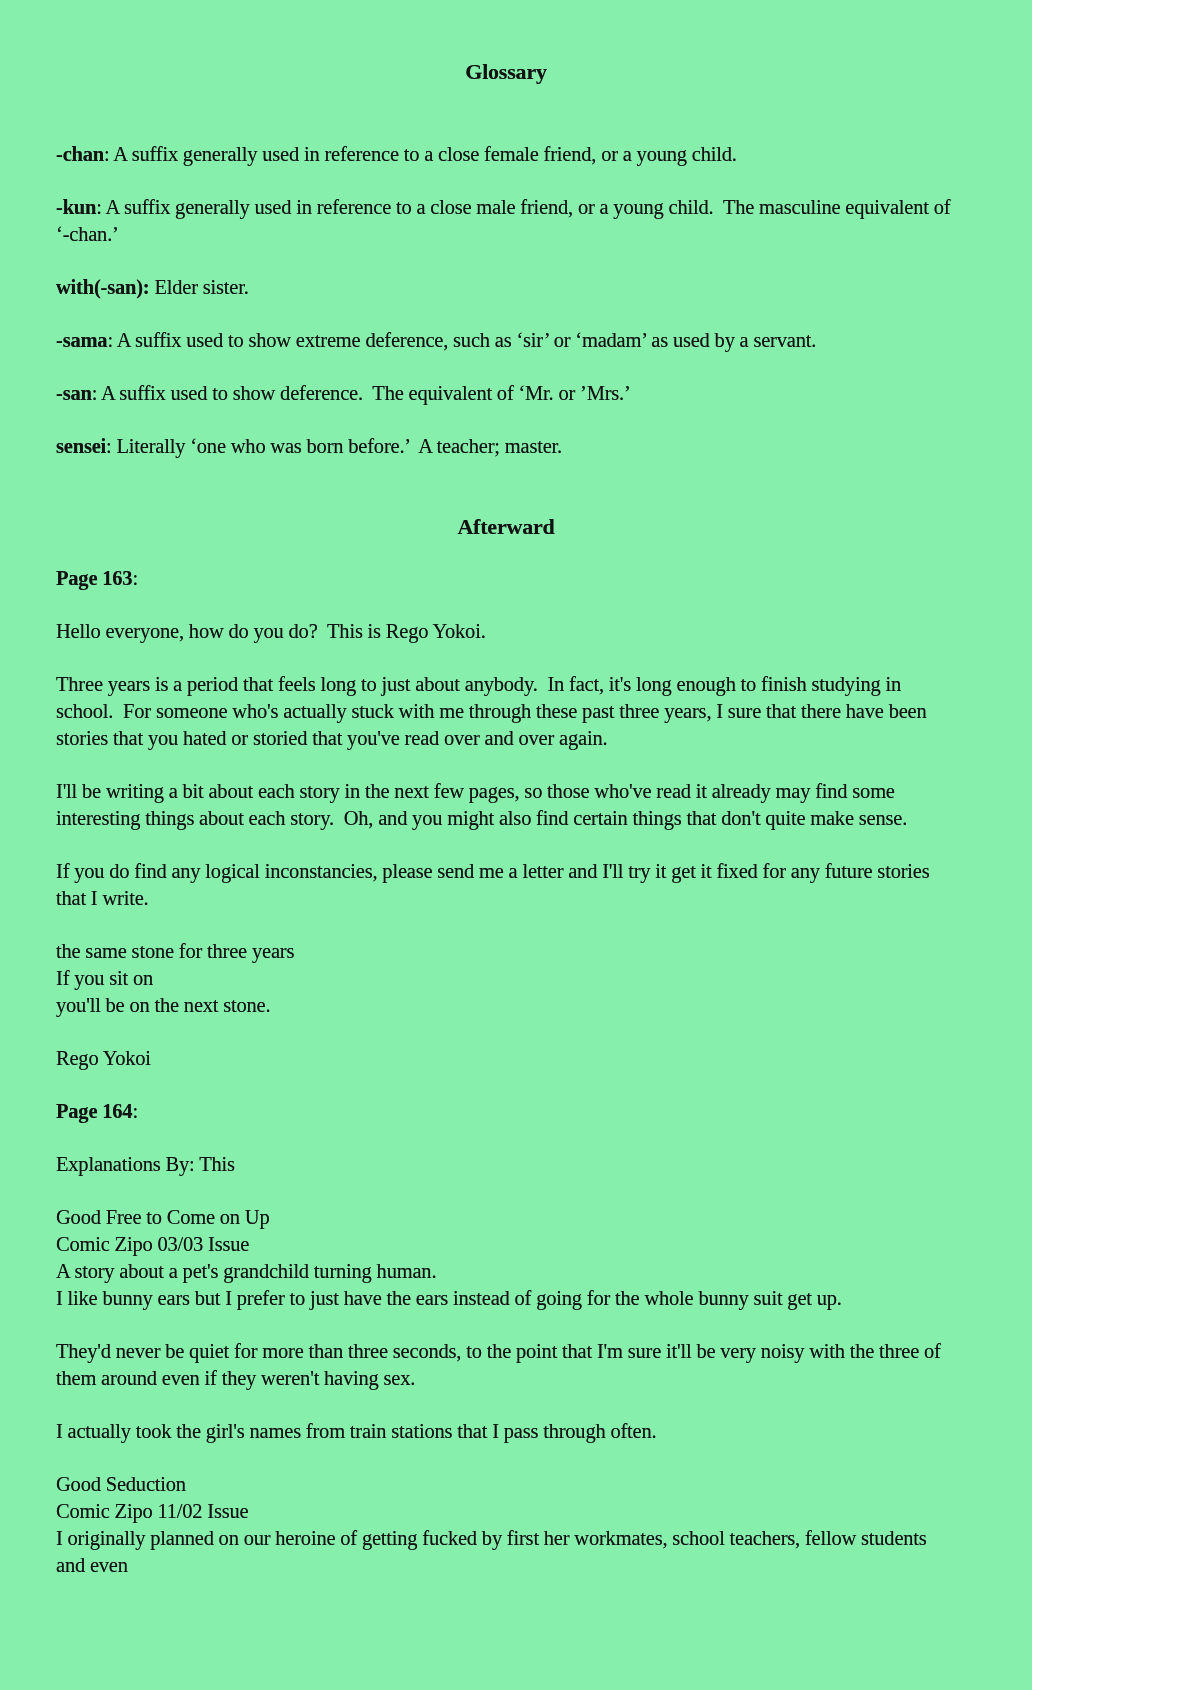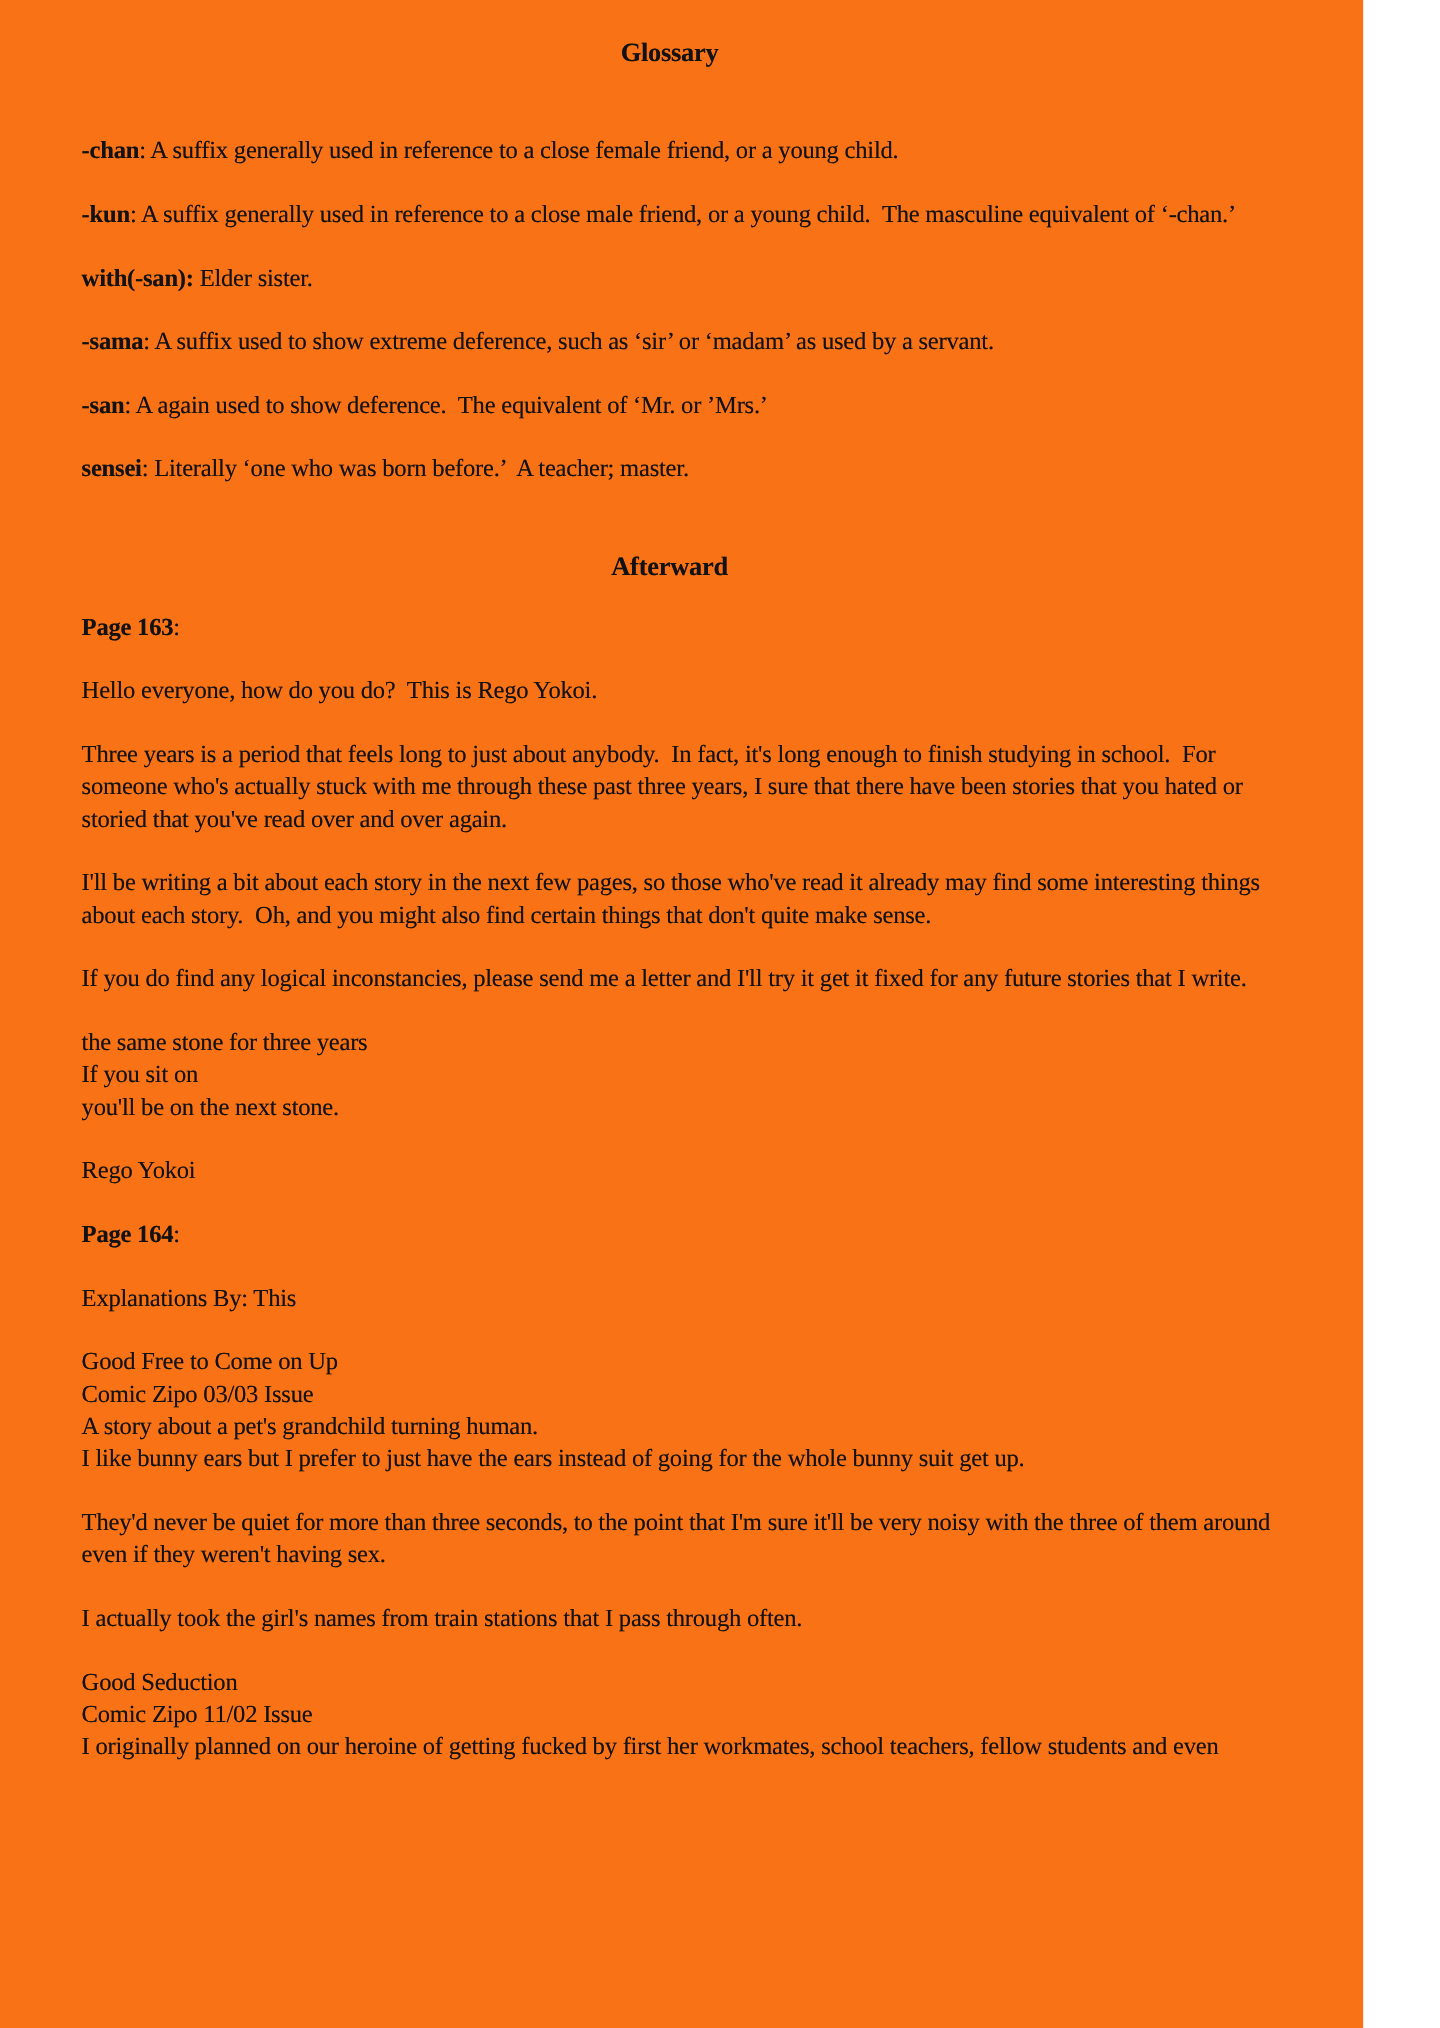--- a/index.html
+++ b/index.html
@@ -1,42 +1,42 @@
 <!DOCTYPE html>
 <html><head>
 <meta charset="utf-8">
 <style>
   * { margin: 0; padding: 0; box-sizing: border-box; }
   html, body { background: #ffffff; }
   .page {
     position: relative;
-    width: 1136px;
+    width: 1032px;
     height: 1690px;
-    background: #f97316;
+    background: #86efac;
     overflow: hidden;
-    padding: 30px 75px 0 55px;
+    padding: 58px 75px 0 55px;
     font-family: "Liberation Serif", "DejaVu Serif", serif;
     font-size: 20.5px;
     line-height: 27px;
     letter-spacing: -0.2px;
     color: #121212;
     text-shadow: 0 0 0.5px rgba(18,18,18,0.55);
   }
   .heading {
     font-size: 22px;
     font-weight: 700;
     text-align: center;
     line-height: 27px;
     margin: 0 0 56px 0;
   }
   .heading.afterward {
     margin: 53px 0 25px 0;
   }
   .entry, .para {
-    margin: 0 0 26px 13px;
+    margin: 0 0 26px 1px;
     white-space: pre-wrap;
   }
   .term { font-weight: 700; }
   .line { display: block; }
 </style>
 </head>
 <body>
 
 <div class="page">
 
@@ -44,21 +44,21 @@
 
   <p class="entry"><span class="term">-chan</span><span>: A suffix generally used in reference to a close female friend, or a young child.</span></p>
 
   <p class="entry"><span class="term">-kun</span><span>: A suffix generally used in reference to a close male friend, or a young child.  The masculine equivalent of ‘-chan.’</span></p>
 
   <p class="entry"><span class="term">with(-san):</span><span> Elder sister.</span></p>
 
 
   <p class="entry"><span class="term">-sama</span><span>: A suffix used to show extreme deference, such as ‘sir’ or ‘madam’ as used by a servant.</span></p>
 
-  <p class="entry"><span class="term">-san</span><span>: A again used to show deference.  The equivalent of ‘Mr. or ’Mrs.’</span></p>
+  <p class="entry"><span class="term">-san</span><span>: A suffix used to show deference.  The equivalent of ‘Mr. or ’Mrs.’</span></p>
 
   <p class="entry"><span class="term">sensei</span><span>: Literally ‘one who was born before.’  A teacher; master.</span></p>
 
   <div class="heading afterward">Afterward</div>
 
   <p class="entry"><span class="term">Page 163</span><span>:</span></p>
 
   <p class="para">Hello everyone, how do you do?  This is Rego Yokoi.</p>
 
   <p class="para">Three years is a period that feels long to just about anybody.  In fact, it's long enough to finish studying in school.  For someone who's actually stuck with me through these past three years, I sure that there have been stories that you hated or storied that you've read over and over again.</p>

